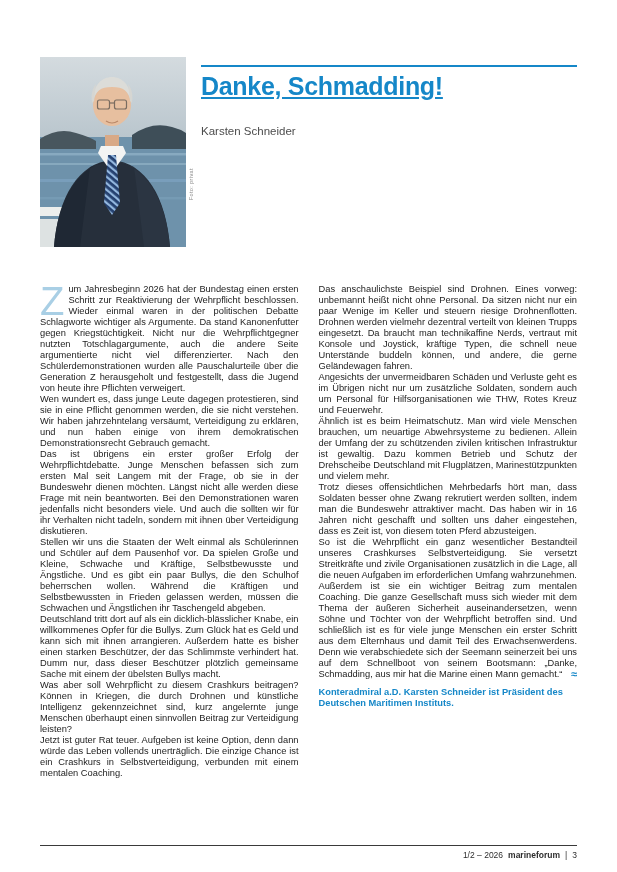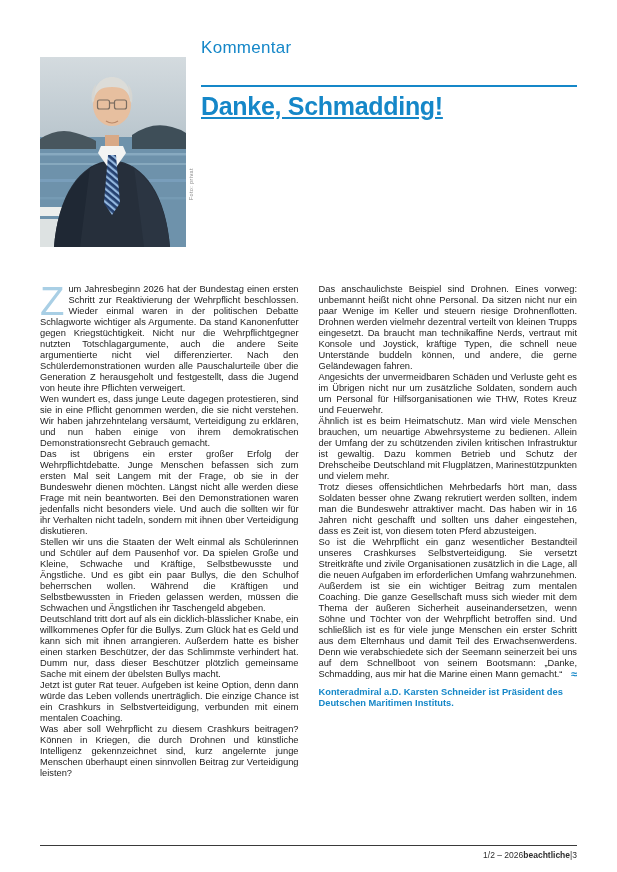--- a/index.html
+++ b/index.html
@@ -47,21 +47,21 @@
   }
   .author-note {
     margin-top:7px; color:var(--accent); font-weight:700;
     line-height:11px; text-align:left;
   }
 
   
   .foot-rule { position:absolute; left:40px; right:40px; top:845px; height:1px; background:#3a3a3a; }
   .foot-text {
     position:absolute; right:40px; top:850px;
-    font-size:8.5px; color:#2e2e2e; display:flex; align-items:baseline;
+    font-size:8.5px; color:#2e2e2e; display:flex; gap:5px; align-items:baseline;
   }
   .foot-text .brand { font-weight:700; }
   .foot-text .sep { color:#2e2e2e; }
 </style>
 </head>
 <body style="--accent: #1587c8; --dropcap: #a9cfe5;">
 
 <div class="page">
 
   <figure class="photo">
@@ -100,49 +100,49 @@
         <rect x="57.5" y="43" width="12" height="9" rx="2"></rect>
         <rect x="74.5" y="43" width="12" height="9" rx="2"></rect>
         <line x1="69.5" y1="46" x2="74.5" y2="46"></line>
       </g>
       <path d="M66,64 Q72,68 78,64" stroke="#b98868" stroke-width="1.2" fill="none"></path>
     </svg>
   </figure>
   <div class="photo-credit">Foto: privat</div>
 
   <header class="head">
-    <div class="kicker">Kommentar</div>
     <div class="head-rule"></div>
     <h1 class="title">Danke, Schmadding!</h1>
+    <div class="author">Karsten Schneider</div>
   </header>
 
   <main class="body">
     <div class="col">
       <p class="para"><span class="dropcap">Z</span><span>um Jahresbeginn 2026 hat der Bundestag einen ersten Schritt zur Reaktivierung der Wehrpflicht beschlossen. Wieder einmal waren in der politischen Debatte Schlagworte wichtiger als Argumente. Da stand Kanonenfutter gegen Kriegstüchtigkeit. Nicht nur die Wehrpflichtgegner nutzten Totschlagargumente, auch die andere Seite argumentierte nicht viel differenzierter. Nach den Schülerdemonstrationen wurden alle Pauschalurteile über die Generation Z herausgeholt und festgestellt, dass die Jugend von heute ihre Pflichten verweigert.</span></p>
       <p class="para">Wen wundert es, dass junge Leute dagegen protestieren, sind sie in eine Pflicht genommen werden, die sie nicht verstehen. Wir haben jahrzehntelang versäumt, Verteidigung zu erklären, und nun haben einige von ihrem demokratischen Demonstrationsrecht Gebrauch gemacht.</p>
       <p class="para">Das ist übrigens ein erster großer Erfolg der Wehrpflichtdebatte. Junge Menschen befassen sich zum ersten Mal seit Langem mit der Frage, ob sie in der Bundeswehr dienen möchten. Längst nicht alle werden diese Frage mit nein beantworten. Bei den Demonstrationen waren jedenfalls nicht besonders viele. Und auch die sollten wir für ihr Verhalten nicht tadeln, sondern mit ihnen über Verteidigung diskutieren.</p>
       <p class="para">Stellen wir uns die Staaten der Welt einmal als Schülerinnen und Schüler auf dem Pausenhof vor. Da spielen Große und Kleine, Schwache und Kräftige, Selbstbewusste und Ängstliche. Und es gibt ein paar Bullys, die den Schulhof beherrschen wollen. Während die Kräftigen und Selbstbewussten in Frieden gelassen werden, müssen die Schwachen und Ängstlichen ihr Taschengeld abgeben.</p>
       <p class="para">Deutschland tritt dort auf als ein dicklich-blässlicher Knabe, ein willkommenes Opfer für die Bullys. Zum Glück hat es Geld und kann sich mit ihnen arrangieren. Außerdem hatte es bisher einen starken Beschützer, der das Schlimmste verhindert hat. Dumm nur, dass dieser Beschützer plötzlich gemeinsame Sache mit einem der übelsten Bullys macht.</p>
+      <p class="para">Was aber soll Wehrpflicht zu diesem Crashkurs beitragen? Können in Kriegen, die durch Drohnen und künstliche Intelligenz gekennzeichnet sind, kurz angelernte junge Menschen überhaupt einen sinnvollen Beitrag zur Verteidigung leisten?</p>
       <p class="para">Jetzt ist guter Rat teuer. Aufgeben ist keine Option, denn dann würde das Leben vollends unerträglich. Die einzige Chance ist ein Crashkurs in Selbstverteidigung, verbunden mit einem mentalen Coaching.</p>
-      <p class="para">Was aber soll Wehrpflicht zu diesem Crashkurs beitragen? Können in Kriegen, die durch Drohnen und künstliche Intelligenz gekennzeichnet sind, kurz angelernte junge Menschen überhaupt einen sinnvollen Beitrag zur Verteidigung leisten?</p>
     </div>
     <div class="col">
       <p class="para">Das anschaulichste Beispiel sind Drohnen. Eines vorweg: unbemannt heißt nicht ohne Personal. Da sitzen nicht nur ein paar Wenige im Keller und steuern riesige Drohnenflotten. Drohnen werden vielmehr dezentral verteilt von kleinen Trupps eingesetzt. Da braucht man technikaffine Nerds, vertraut mit Konsole und Joystick, kräftige Typen, die schnell neue Unterstände buddeln können, und andere, die gerne Geländewagen fahren.</p>
       <p class="para">Angesichts der unvermeidbaren Schäden und Verluste geht es im Übrigen nicht nur um zusätzliche Soldaten, sondern auch um Personal für Hilfsorganisationen wie THW, Rotes Kreuz und Feuerwehr.</p>
       <p class="para">Ähnlich ist es beim Heimatschutz. Man wird viele Menschen brauchen, um neuartige Abwehrsysteme zu bedienen. Allein der Umfang der zu schützenden zivilen kritischen Infrastruktur ist gewaltig. Dazu kommen Betrieb und Schutz der Drehscheibe Deutschland mit Flugplätzen, Marinestützpunkten und vielem mehr.</p>
       <p class="para">Trotz dieses offensichtlichen Mehrbedarfs hört man, dass Soldaten besser ohne Zwang rekrutiert werden sollten, indem man die Bundeswehr attraktiver macht. Das haben wir in 16 Jahren nicht geschafft und sollten uns daher eingestehen, dass es Zeit ist, von diesem toten Pferd abzusteigen.</p>
       <p class="para">So ist die Wehrpflicht ein ganz wesentlicher Bestandteil unseres Crashkurses Selbstverteidigung. Sie versetzt Streitkräfte und zivile Organisationen zusätzlich in die Lage, all die neuen Aufgaben im erforderlichen Umfang wahrzunehmen.</p>
       <p class="para"><span>Außerdem ist sie ein wichtiger Beitrag zum mentalen Coaching. Die ganze Gesellschaft muss sich wieder mit dem Thema der äußeren Sicherheit auseinandersetzen, wenn Söhne und Töchter von der Wehrpflicht betroffen sind. Und schließlich ist es für viele junge Menschen ein erster Schritt aus dem Elternhaus und damit Teil des Erwachsenwerdens. Denn wie verabschiedete sich der Seemann seinerzeit bei uns auf dem Schnellboot von seinem Bootsmann: „Danke, Schmadding, aus mir hat die Marine einen Mann gemacht.“</span><span class="endmark">≈</span></p>
       <p class="author-note">Konteradmiral a.D. Karsten Schneider ist Präsident des Deutschen Maritimen Instituts.</p>
     </div>
   </main>
 
   <footer>
     <div class="foot-rule"></div>
     <div class="foot-text">
       <span>1/2 – 2026</span>
-      <span class="brand">beachtliche</span>
+      <span class="brand">marineforum</span>
       <span class="sep">|</span>
       <span>3</span>
     </div>
   </footer>
 
 </div>
 
 </body></html>

